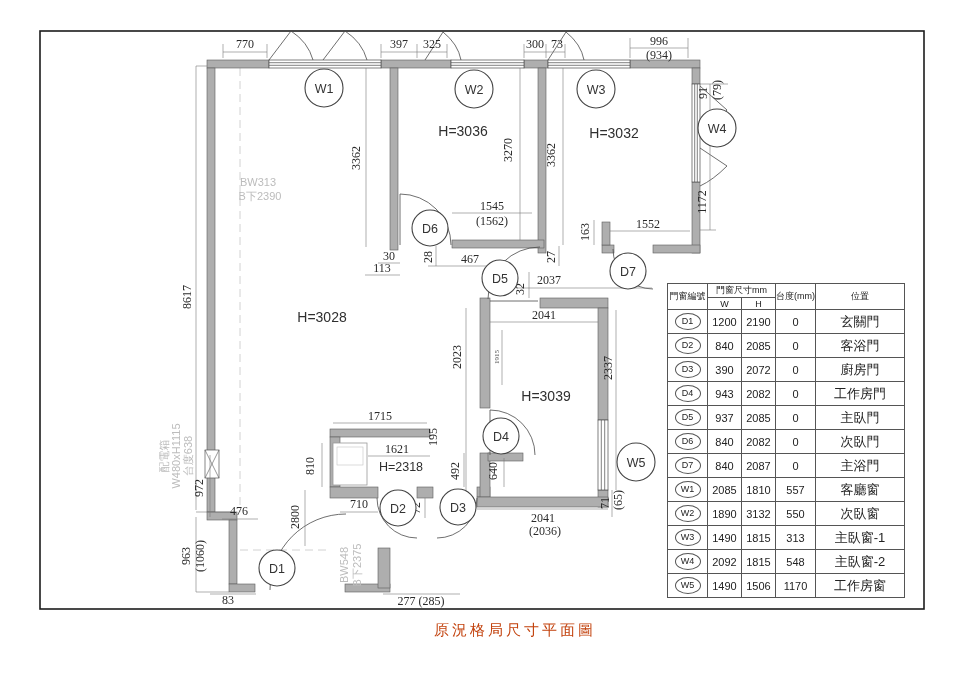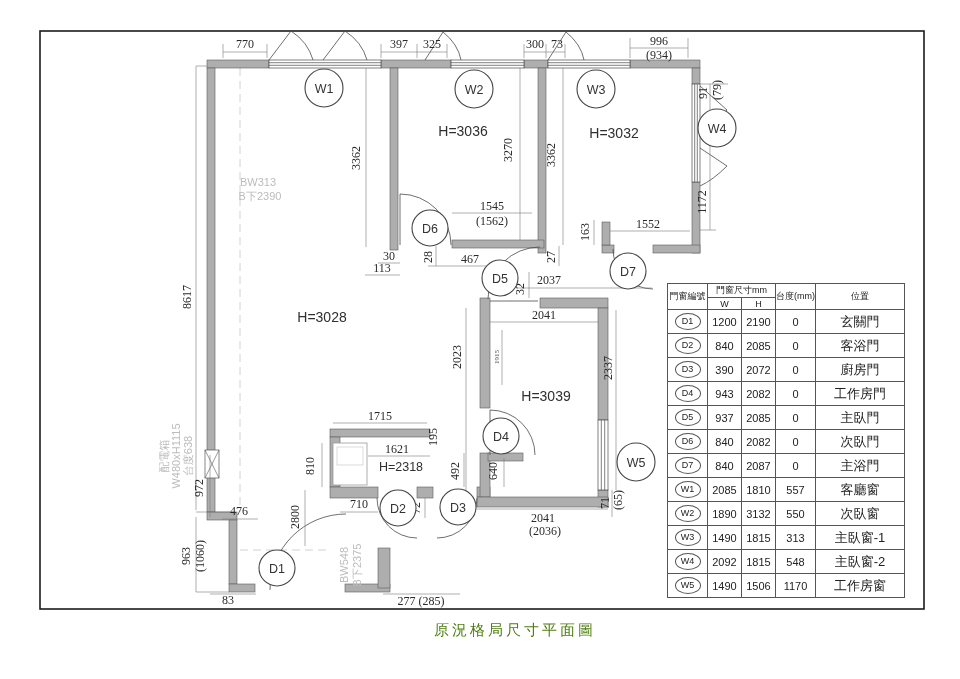--- a/index.html
+++ b/index.html
@@ -17,21 +17,21 @@
   #schedule{position:absolute;left:667px;top:283px;width:237px;border-collapse:collapse;
             table-layout:fixed;background:#fff;border-radius:14px;}
   #schedule th,#schedule td{border:1px solid #555;text-align:center;vertical-align:middle;
             padding:0;overflow:hidden;white-space:nowrap;}
   #schedule th{font-size:9px;font-weight:normal;color:#222;height:11px;}
   #schedule td{font-size:11px;color:#222;height:23px;font-family:"Liberation Sans",sans-serif;}
   #schedule td.loc{font-size:13px;}
   .badge{display:inline-block;width:24px;height:15px;border:1px solid #555;border-radius:50%;
          font-size:9px;line-height:14px;color:#222;}
   #plan-title{position:absolute;top:621px;left:515px;transform:translateX(-50%);
-        font-size:15px;letter-spacing:3px;color:#4d7c0f;}
+        font-size:15px;letter-spacing:3px;color:#c2410c;}
 </style>
 </head>
 <body>
 
 <div id="page">
 
 <svg width="960" height="679" viewBox="0 0 960 679">
 
   <rect x="40" y="31" width="884" height="578" fill="none" stroke="#1c1c1c" stroke-width="1.6"></rect>
 

